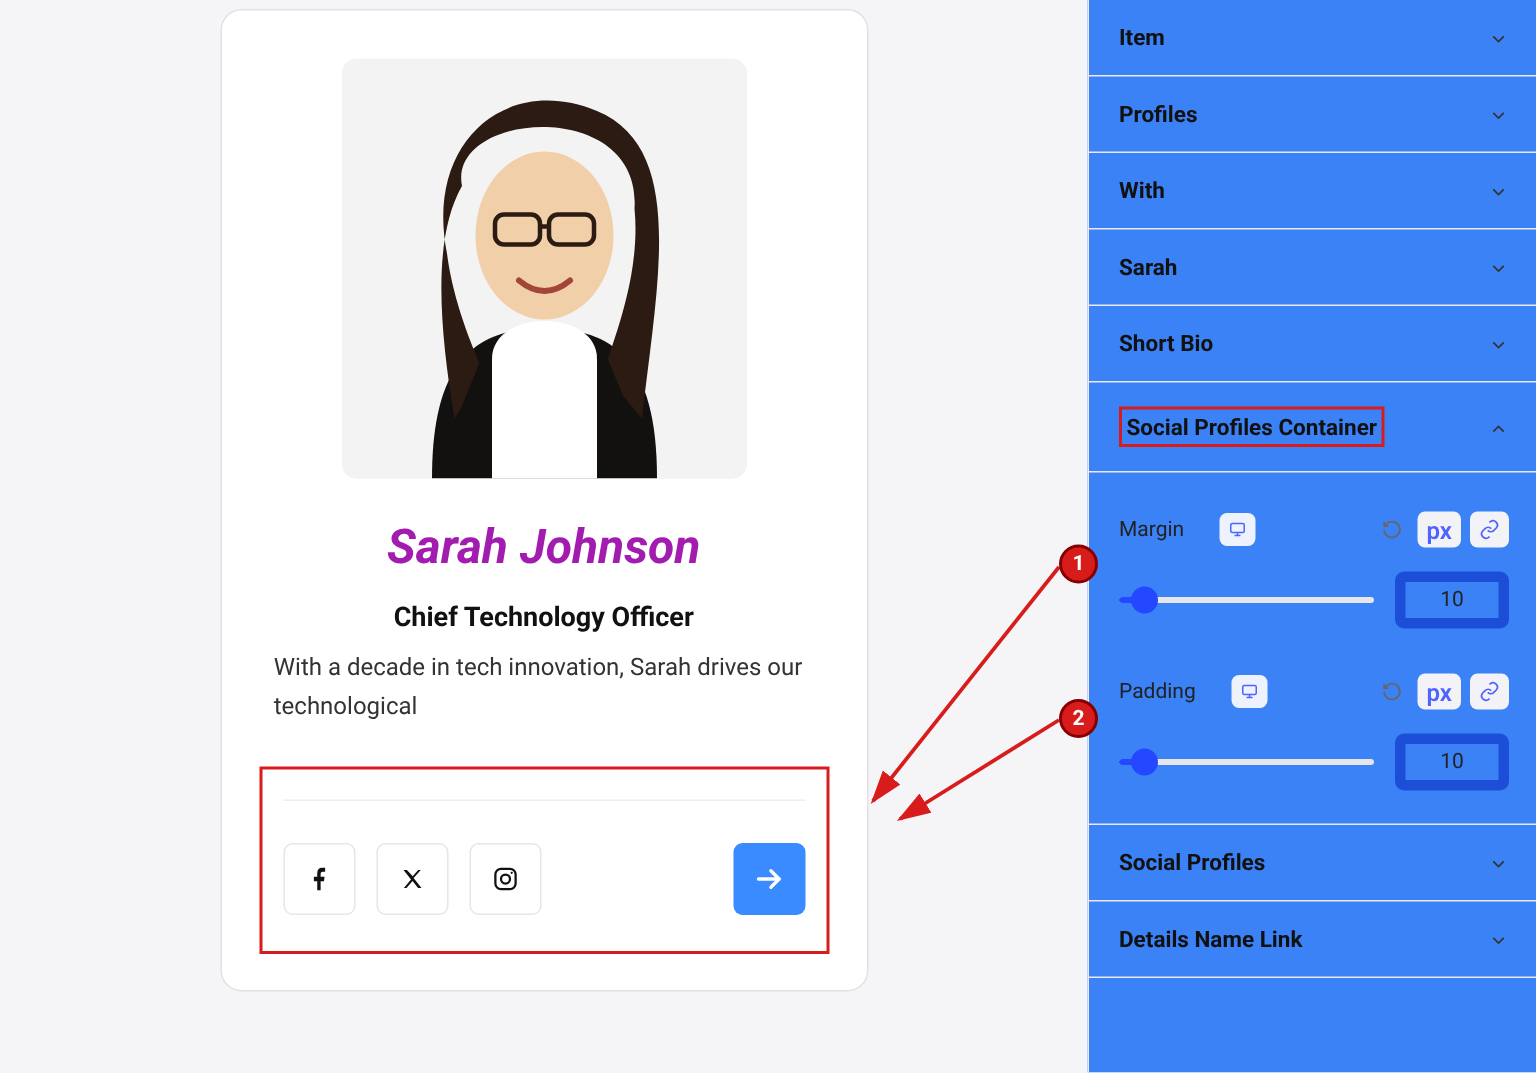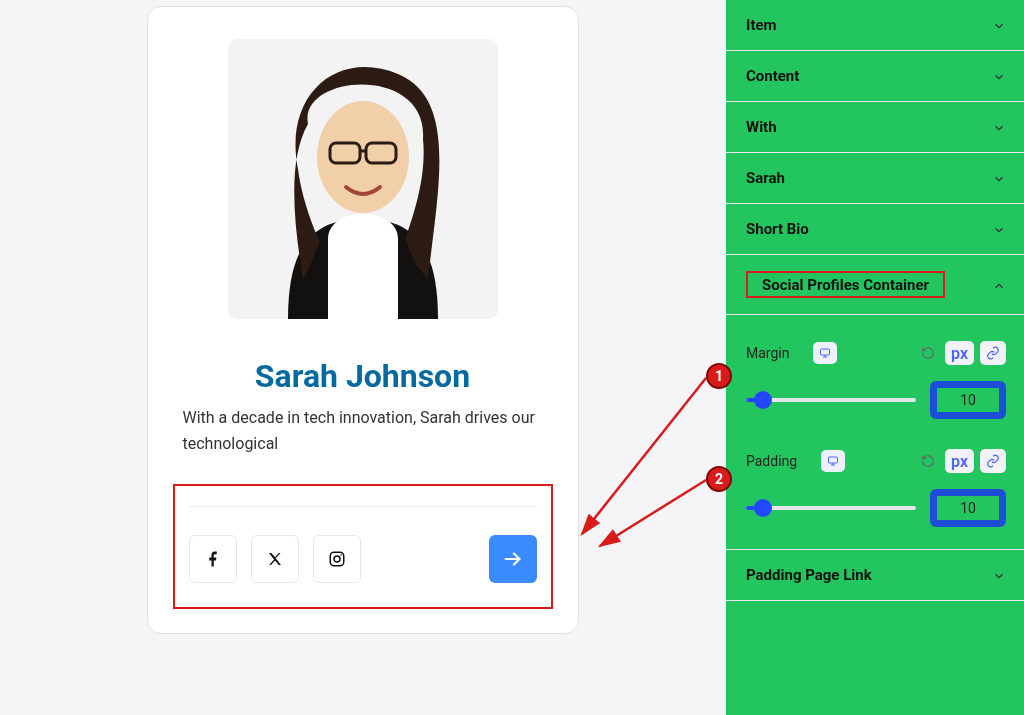--- a/index.html
+++ b/index.html
@@ -38,23 +38,24 @@
     border-radius: 10px;
     background: linear-gradient(#f4f4f5,#ededef);
     margin-top: 8px;
     position: relative;
     overflow: hidden;
   }
   .photo svg { width:100%; height:100%; }
   .name {
     font-size: 32px;
     font-weight: 700;
-    color: #0369a1;
-    margin-top: 38px;
+    color: #a21caf;
+    margin-top: 26px;
     text-align: center;
+    font-style: italic;
   }
   .designation {
     font-size: 18px;
     font-weight: 700;
     color: #111;
     margin-top: 18px;
     text-align: center;
   }
   .bio {
     font-size: 16px;
@@ -101,40 +102,40 @@
     border: none;
   }
 
   
   .panel {
     position: absolute;
     right: 0;
     top: 0;
     width: 299px;
     height: 715px;
-    background: #22c55e;
+    background: #3b82f6;
     border-left: 1px solid #eceaee;
     overflow: hidden;
   }
   .accordion-item {
     border-bottom: 1px solid #eceaee;
     padding: 16px 18px 16px 20px;
     display: flex;
     align-items: center;
     justify-content: space-between;
     cursor: pointer;
   }
   .accordion-item .label {
     font-size: 15px;
     font-weight: 700;
     color: #111;
   }
   .accordion-item.boxed .label-box {
     border: 2px solid #d81c1c;
-    padding: 2px 14px;
+    padding: 2px 3px;
   }
   .chev {
     width: 14px; height: 14px;
     display: inline-block;
   }
   .chev svg { width:100%; height:100%; stroke:#333; fill:none; stroke-width:2; }
   .panel-body {
     padding: 10px 18px 22px 20px;
     border-bottom: 1px solid #eceaee;
   }
@@ -247,20 +248,21 @@
         <rect x="102" y="104" width="30" height="20" rx="6" fill="none" stroke="#2b1b12" stroke-width="3"></rect>
         <rect x="138" y="104" width="30" height="20" rx="6" fill="none" stroke="#2b1b12" stroke-width="3"></rect>
         <line x1="132" y1="112" x2="138" y2="112" stroke="#2b1b12" stroke-width="3"></line>
         <path d="M118 148 Q135 162 152 148" stroke="#a2463a" stroke-width="4" fill="none" stroke-linecap="round"></path>
         <path d="M100 200 L100 280 L170 280 L170 200 C170 185 155 175 135 175 C115 175 100 185 100 200 Z" fill="#fff"></path>
         <path d="M95 195 L60 280 L100 280 L100 200 Z" fill="#12110f"></path>
         <path d="M175 195 L210 280 L170 280 L170 200 Z" fill="#12110f"></path>
       </svg>
     </div>
     <div class="name">Sarah Johnson</div>
+    <div class="designation">Chief Technology Officer</div>
     <div class="bio">With a decade in tech innovation, Sarah drives our technological</div>
 
     <div class="social-area">
       <div class="social-divider"></div>
       <div class="social-row">
         <div class="social-btn">
           <svg viewBox="0 0 24 24" width="18" height="18">
               <path fill="#111" d="M13 22v-8h3l.5-4H13V7.5c0-1.1.3-2 2-2h2V2.1C16.6 2 15.4 2 14.2 2 11.5 2 10 3.7 10 6.8V10H7v4h3v8h3z"></path>
             </svg>
         </div>
@@ -289,21 +291,21 @@
 
 <div class="panel">
 
   <div class="accordion-item">
     <span class="label">Item</span>
     <span class="chev"><svg viewBox="0 0 24 24">
           <polyline points="6 9 12 15 18 9"></polyline>
         </svg></span>
   </div>
   <div class="accordion-item">
-    <span class="label">Content</span>
+    <span class="label">Profiles</span>
     <span class="chev"><svg viewBox="0 0 24 24">
           <polyline points="6 9 12 15 18 9"></polyline>
         </svg></span>
   </div>
   <div class="accordion-item">
     <span class="label">With</span>
     <span class="chev"><svg viewBox="0 0 24 24">
           <polyline points="6 9 12 15 18 9"></polyline>
         </svg></span>
   </div>
@@ -390,21 +392,27 @@
     <div class="slider-row">
       <div class="slider">
         <div class="fill"></div>
           <div class="thumb"></div>
       </div>
       <div class="valbox">10</div>
     </div>
   </div>
 
   <div class="accordion-item">
-    <span class="label">Padding Page Link</span>
+    <span class="label">Social Profiles</span>
+    <span class="chev"><svg viewBox="0 0 24 24">
+          <polyline points="6 9 12 15 18 9"></polyline>
+        </svg></span>
+  </div>
+  <div class="accordion-item">
+    <span class="label">Details Name Link</span>
     <span class="chev"><svg viewBox="0 0 24 24">
           <polyline points="6 9 12 15 18 9"></polyline>
         </svg></span>
   </div>
   <div class="accordion-item" style="border-bottom:none">
     
     
   </div>
 </div>
 

